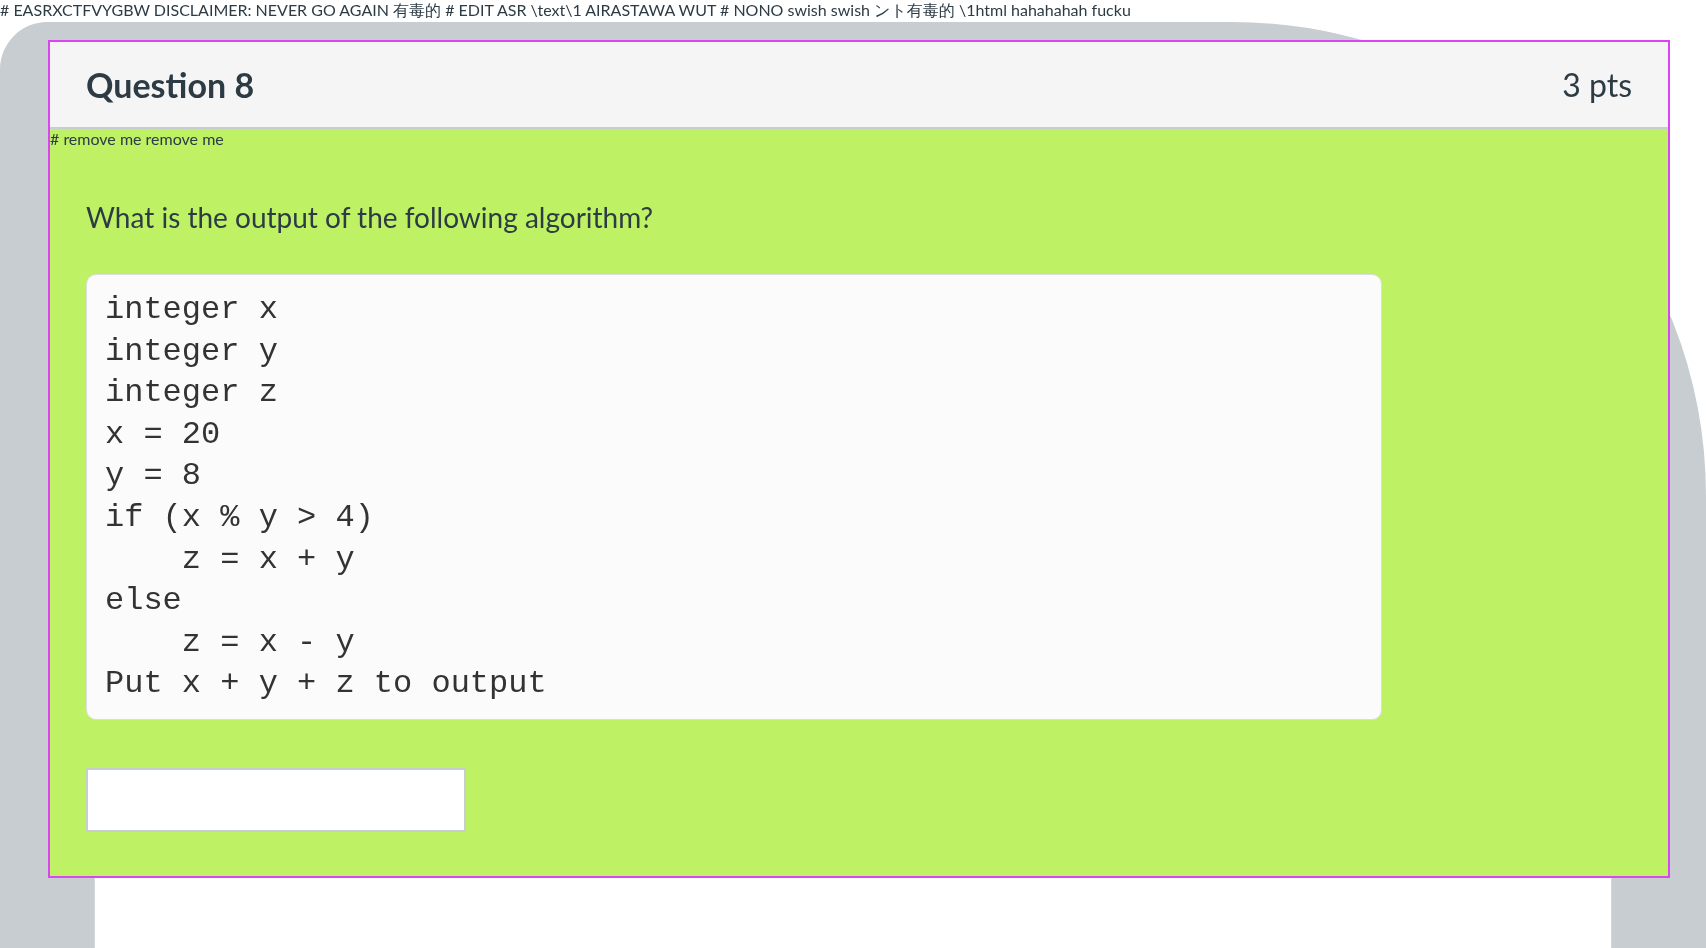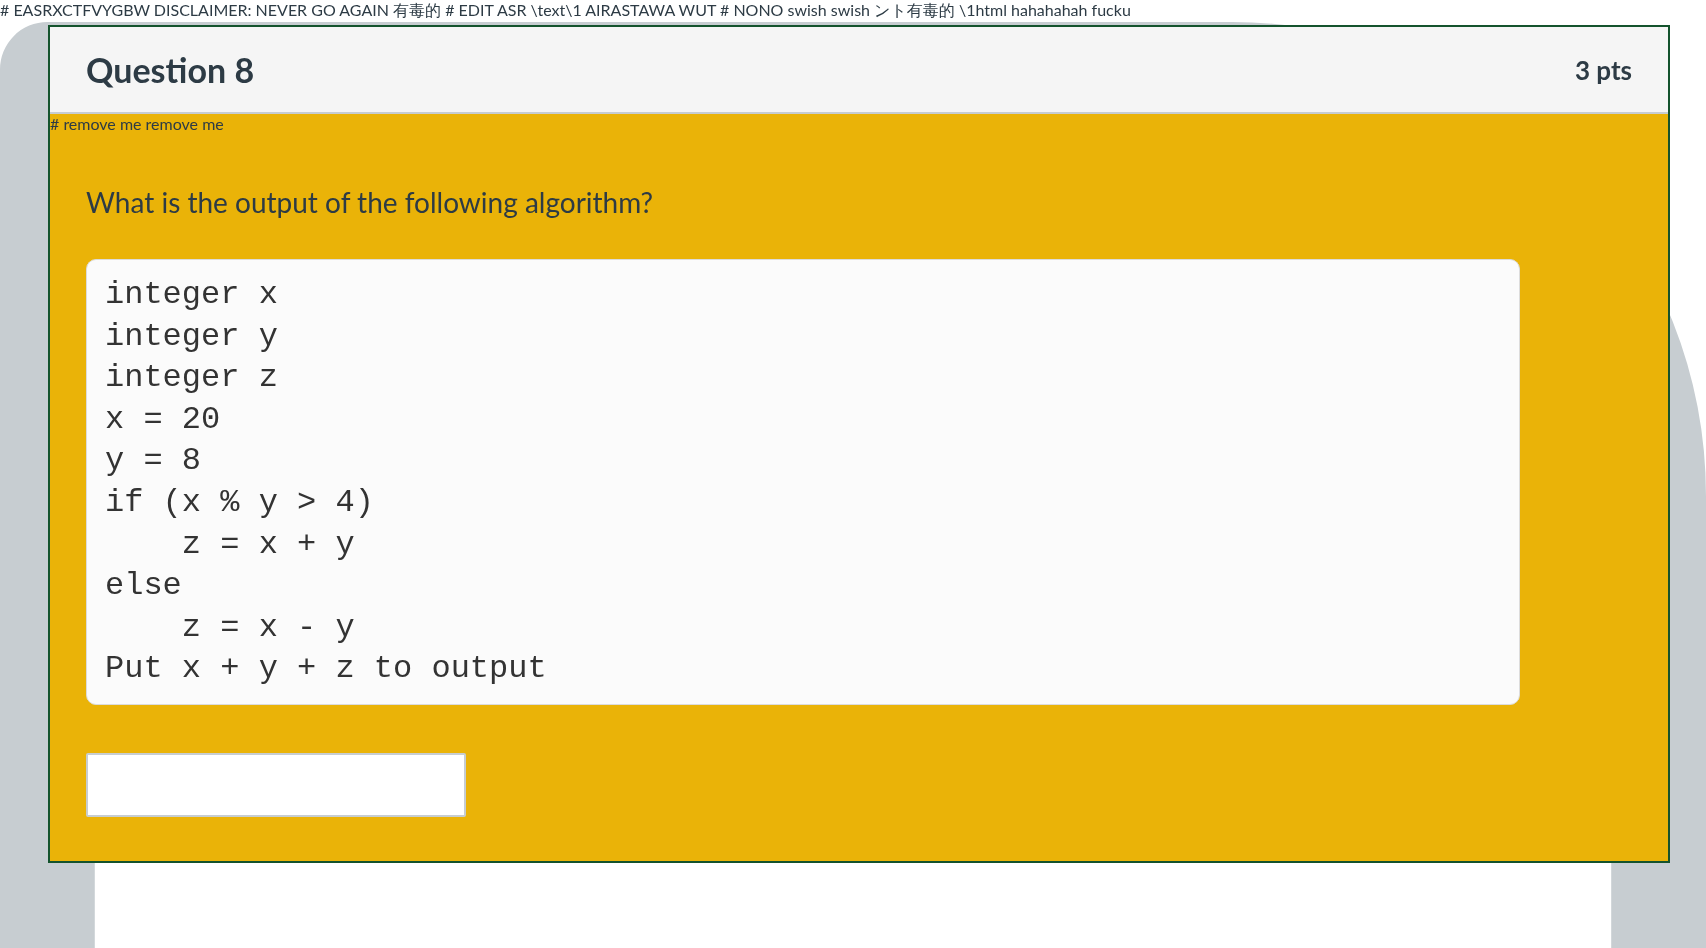--- a/index.html
+++ b/index.html
@@ -18,48 +18,48 @@
     width: 1706px; height: 948px;
   }
   .badge {
     NO - NOT INCLUDED position: absolute;
     NO - NOT INCLUDED left: -12px; top: 32px;
     NO - NOT INCLUDED width: 36px; height: 42px;
   }
   NO - NOT INCLUDED .badge svg { width: 36px; height: 42px; display:block; }
   .card {
     position: absolute;
-    left: 48px; top: 3px;
+    left: 48px; top: 18px;
     width: 1622px;
-    border: 2px solid #14532d;
-    background: #eab308;
+    border: 2px solid #d946ef;
+    background: #bef264;
   }
   .card-header {
     display: flex;
     justify-content: space-between;
     align-items: center;
     padding: 22px 36px 22px 36px;
     background: #f5f5f5;
     border-bottom: 2px solid #c7cdd1;
   }
   .q-title { font-size: 34px; font-weight: 700; }
-  .q-points { font-size: 26px; font-weight: 700; }
+  .q-points { font-size: 32px; font-weight: 400; }
   .card-body { padding: 52px 36px 44px 36px; }
   .prompt { font-size: 28px; margin: 0 0 40px 0; }
   .code-block {
     border: 1px solid #dcdcdc;
     border-radius: 10px;
     background: #fbfbfb;
     padding: 14px 18px 14px 18px;
     font-family: "Menlo","Consolas","Courier New",monospace;
     font-size: 32px;
     line-height: 1.3;
     white-space: pre;
     color: #333;
-    width: 1434px;
+    width: 1296px;
   }
   .answer-input {
     margin-top: 48px;
     width: 380px; height: 64px;
     border: 2px solid #c7cdd1;
     border-radius: 2px;
     font-size: 26px;
     padding: 4px 10px;
     outline: none;
     background:#fff;

